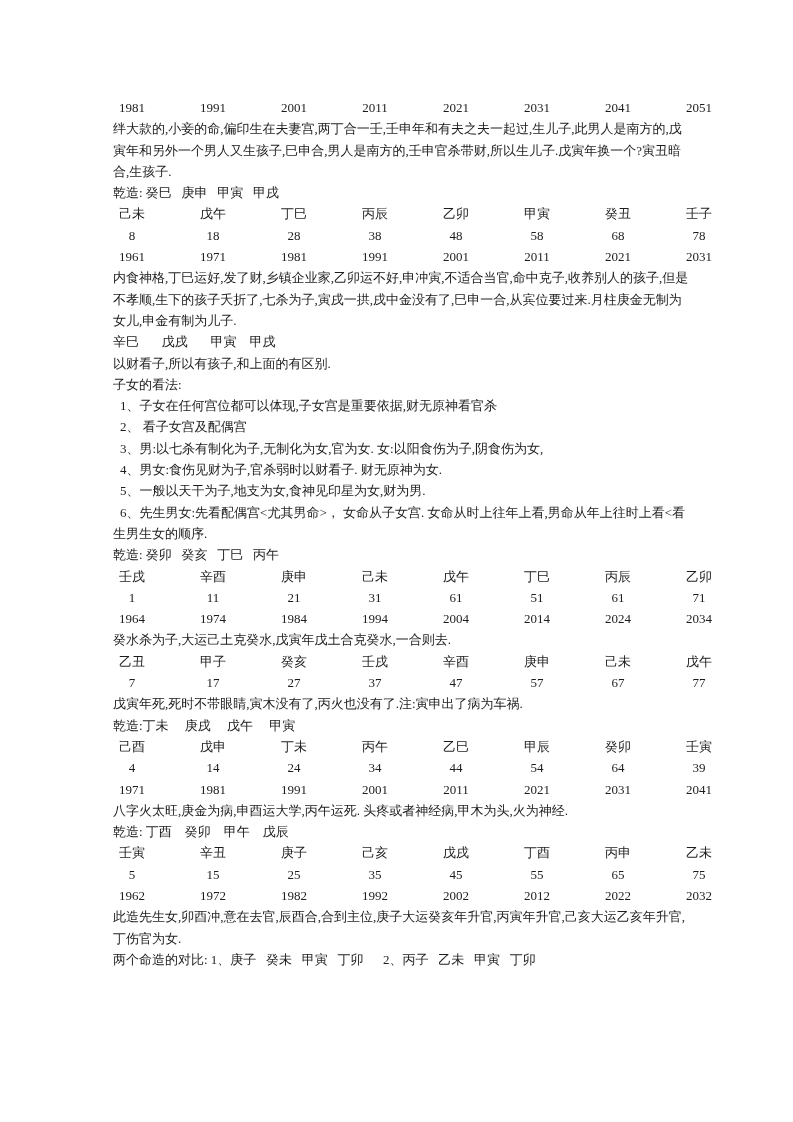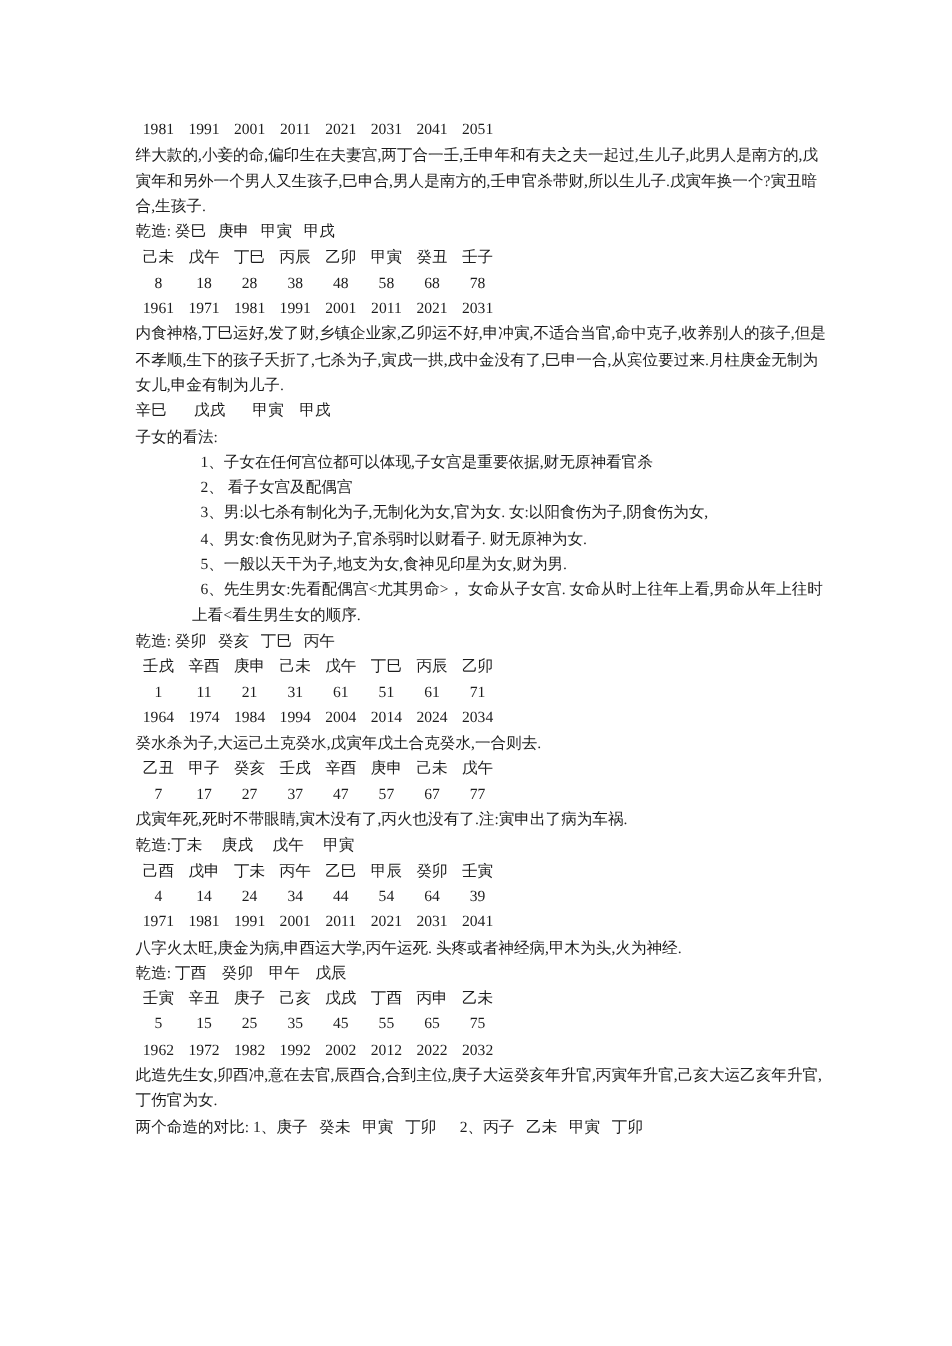--- a/index.html
+++ b/index.html
@@ -29,29 +29,29 @@
   }
   .line {
     line-height: 21.3px;
     min-height: 21.3px;
     white-space: pre-wrap;
     word-break: break-all;
   }
   .row {
     display: flex;
     white-space: normal;
+    gap: 43px;
   }
   .cell {
     flex: 0 0 38px;
     width: 38px;
     text-align: center;
   }
   .li {
     text-indent: 7px;
-    margin-left: 47px;
   }
 </style>
 </head>
 <body>
 
 <div class="page">
   <div class="content" id="content">
       <div class="line row">
         <span class="cell">1981</span>
         <span class="cell">1991</span>
@@ -89,20 +89,21 @@
         <span class="cell">1971</span>
         <span class="cell">1981</span>
         <span class="cell">1991</span>
         <span class="cell">2001</span>
         <span class="cell">2011</span>
         <span class="cell">2021</span>
         <span class="cell">2031</span>
       </div>
       <div class="line text">内食神格,丁巳运好,发了财,乡镇企业家,乙卯运不好,申冲寅,不适合当官,命中克子,收养别人的孩子,但是不孝顺,生下的孩子夭折了,七杀为子,寅戌一拱,戌中金没有了,巳申一合,从宾位要过来.月柱庚金无制为女儿,申金有制为儿子.</div>
       <div class="line text">辛巳       戊戌       甲寅    甲戌</div>
+      <div class="line text">以财看子,所以有孩子,和上面的有区别.</div>
       <div class="line text">子女的看法:</div>
       <div class="line text li">1、子女在任何宫位都可以体现,子女宫是重要依据,财无原神看官杀</div>
       <div class="line text li">2、 看子女宫及配偶宫</div>
       <div class="line text li">3、男:以七杀有制化为子,无制化为女,官为女. 女:以阳食伤为子,阴食伤为女,</div>
       <div class="line text li">4、男女:食伤见财为子,官杀弱时以财看子. 财无原神为女.</div>
       <div class="line text li">5、一般以天干为子,地支为女,食神见印星为女,财为男.</div>
       <div class="line text li">6、先生男女:先看配偶宫&lt;尤其男命&gt;， 女命从子女宫. 女命从时上往年上看,男命从年上往时上看&lt;看生男生女的顺序.</div>
       <div class="line text">乾造: 癸卯   癸亥   丁巳   丙午</div>
       <div class="line row">
         <span class="cell">壬戌</span>

